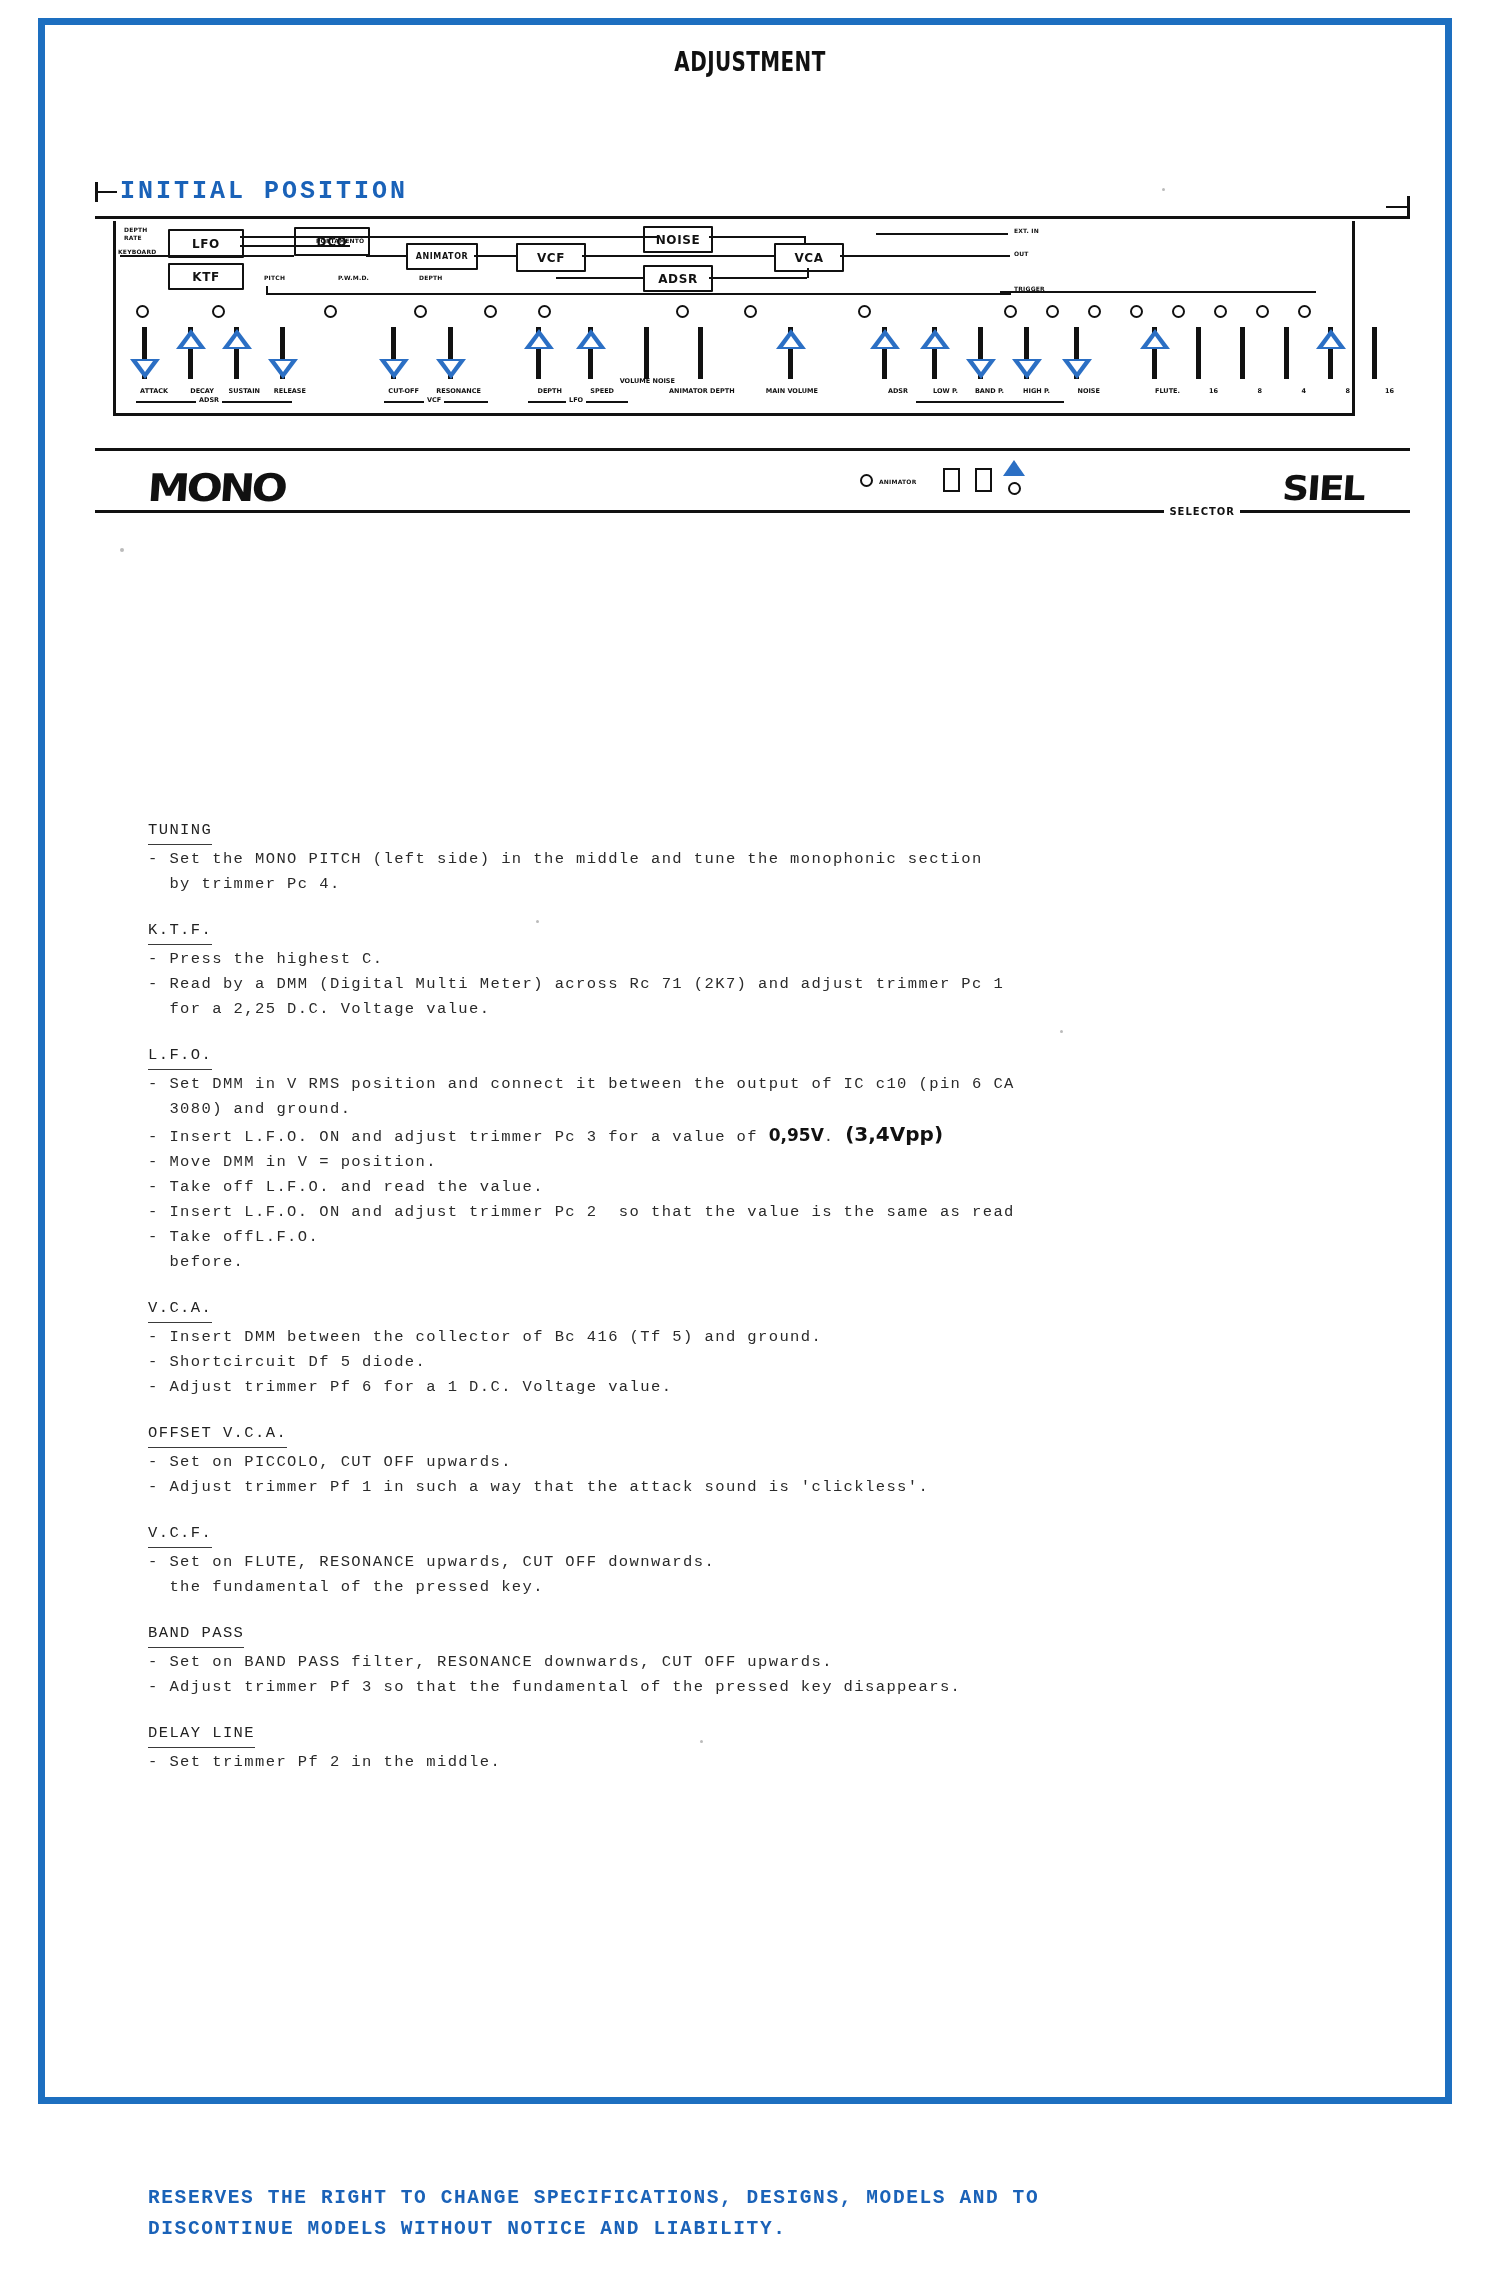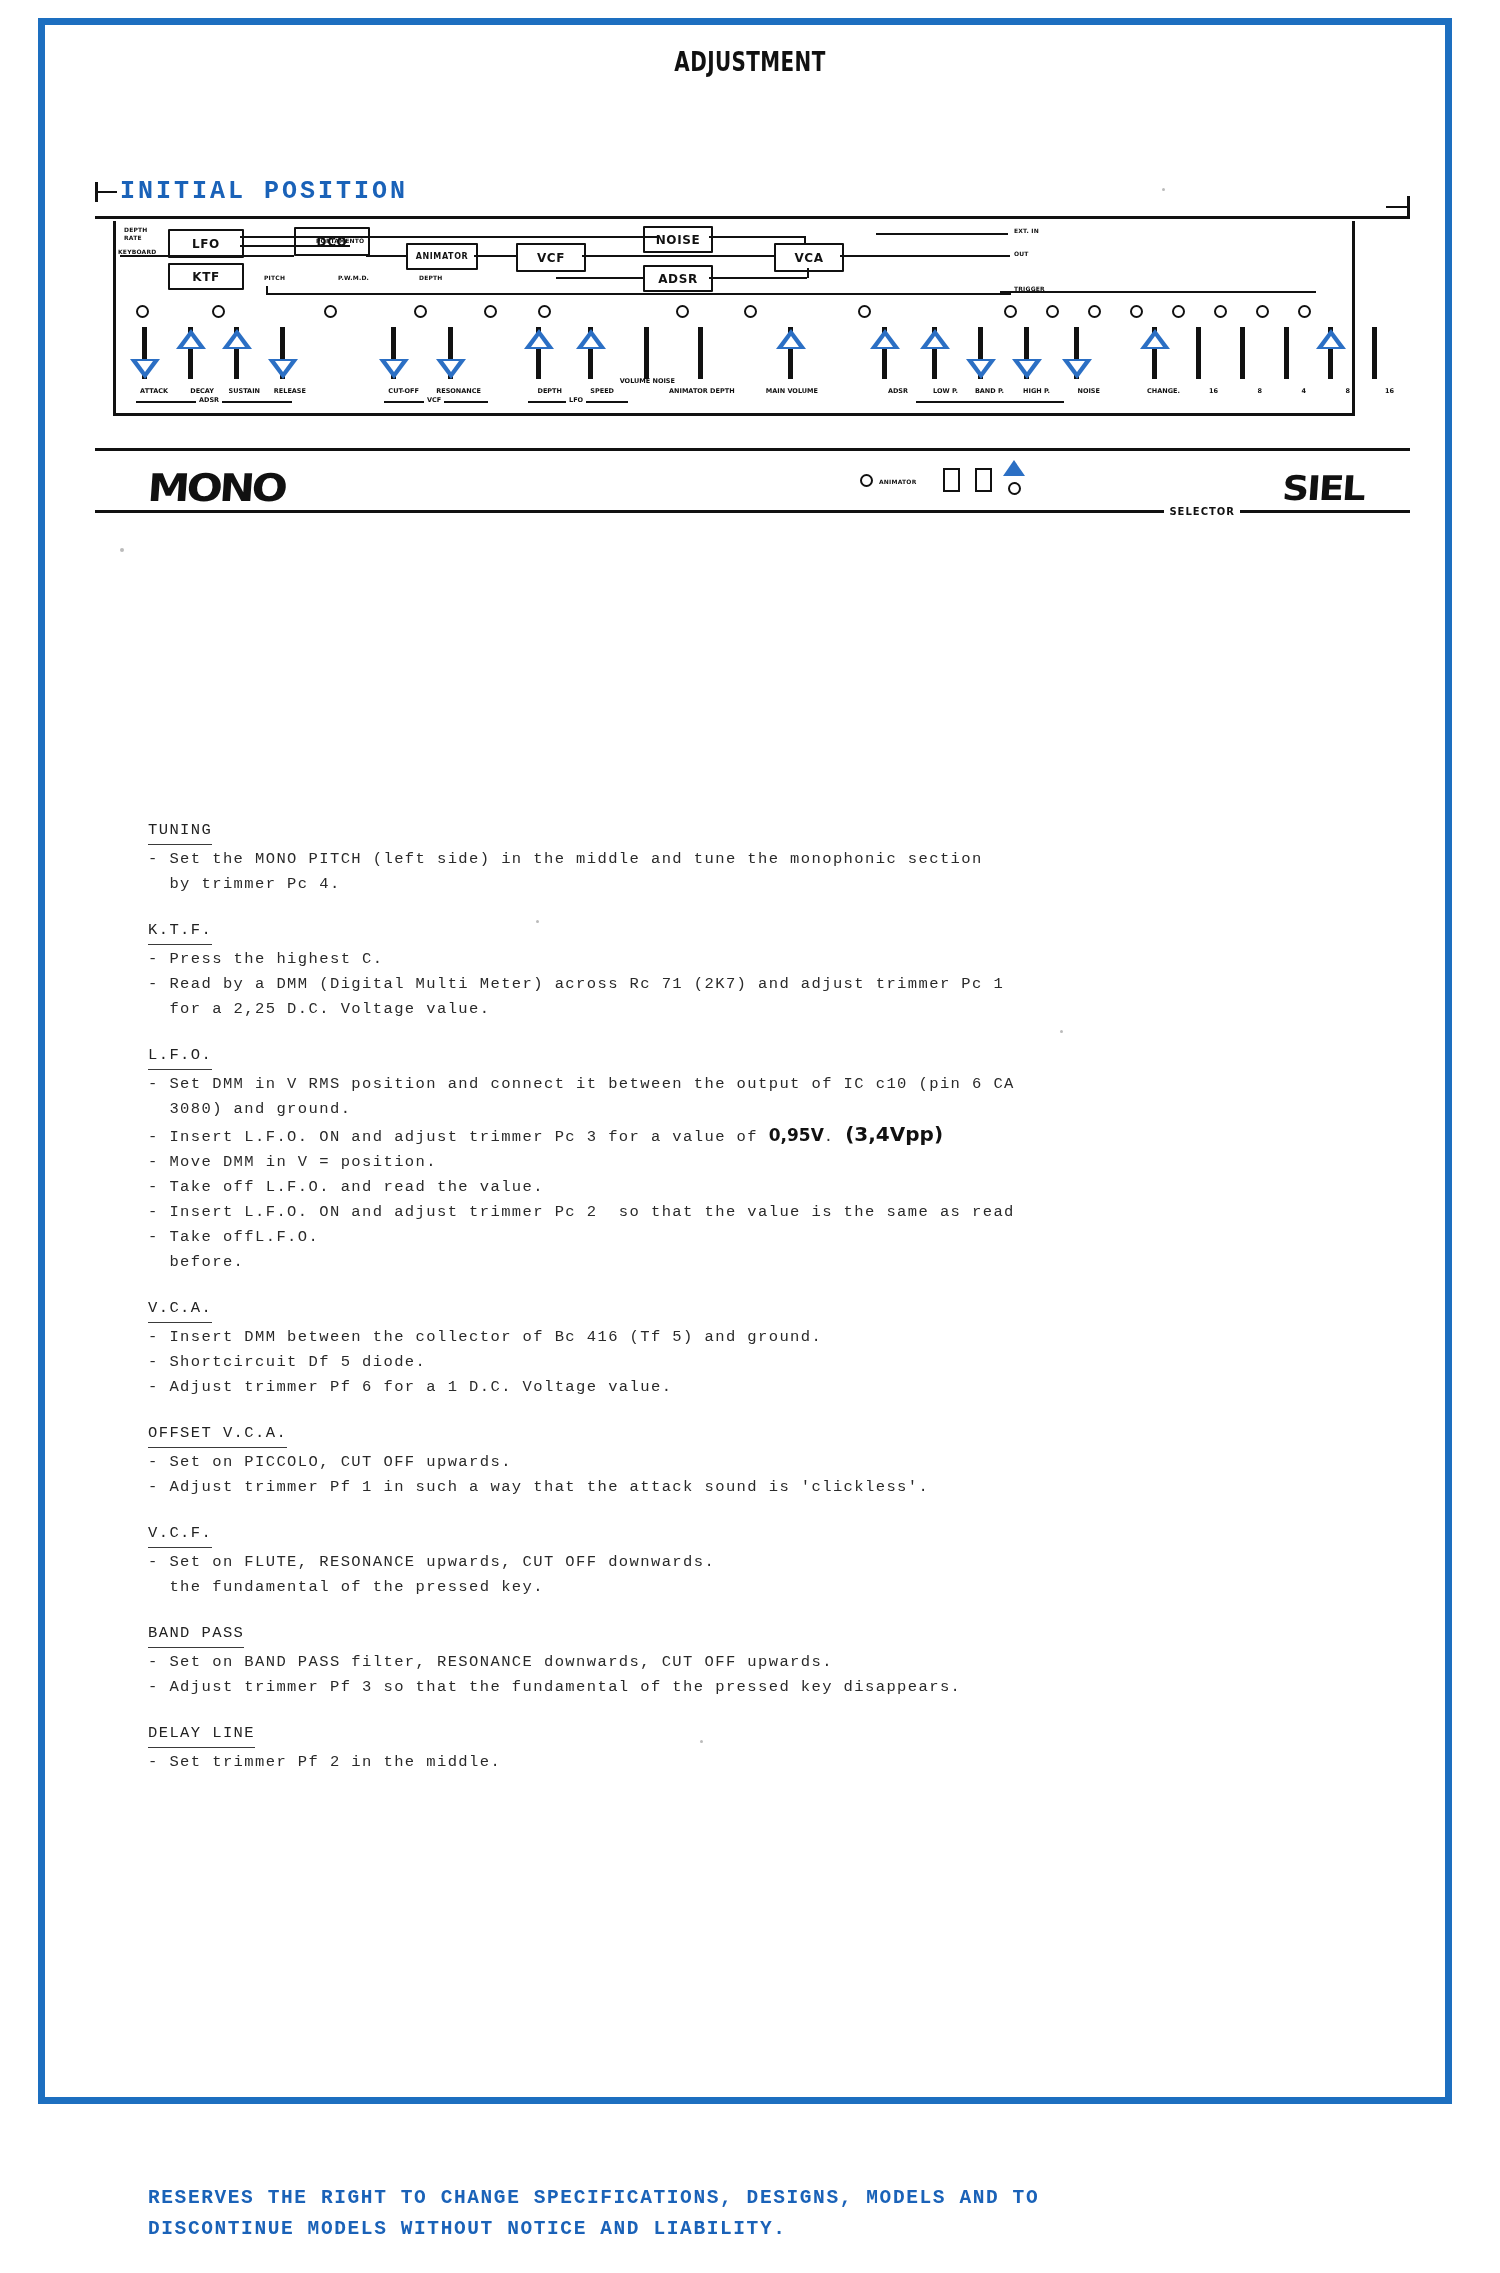--- a/index.html
+++ b/index.html
@@ -364,21 +364,21 @@
     <div class="grp-rule" style="left:800px;top:180px;width:148px;"></div>
 
     <div class="slider" style="left:958px;top:106px;"></div>
     <div class="arrow-dn" style="left:946px;top:138px;"></div>
     <div class="ahole-dn" style="left:953px;top:140px;"></div>
     <div class="slbl" style="left:938px;top:166px;width:46px;">NOISE</div>
 
     <div class="slider" style="left:1036px;top:106px;"></div>
     <div class="arrow-up" style="left:1024px;top:108px;"></div>
     <div class="ahole-up" style="left:1031px;top:115px;"></div>
-    <div class="slbl" style="left:1012px;top:166px;width:52px;">CHANGE.</div>
+    <div class="slbl" style="left:1012px;top:166px;width:52px;">FLUTE.</div>
 
     <div class="slider" style="left:1080px;top:106px;"></div>
     <div class="slbl" style="left:1062px;top:166px;width:40px;">16</div>
 
     <div class="slider" style="left:1124px;top:106px;"></div>
     <div class="slbl" style="left:1106px;top:166px;width:40px;">8</div>
 
     <div class="slider" style="left:1168px;top:106px;"></div>
     <div class="slbl" style="left:1150px;top:166px;width:40px;">4</div>
 

